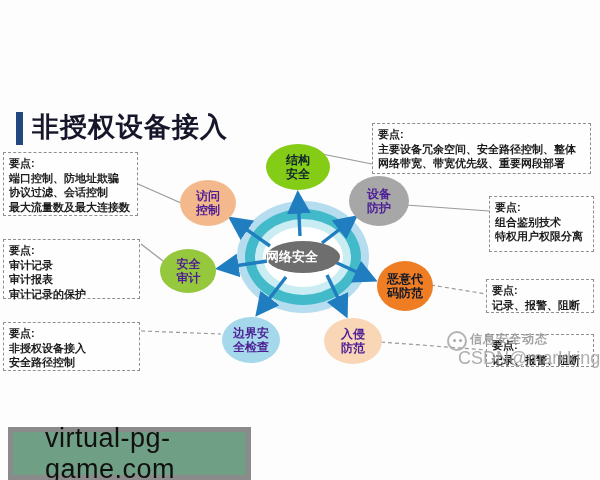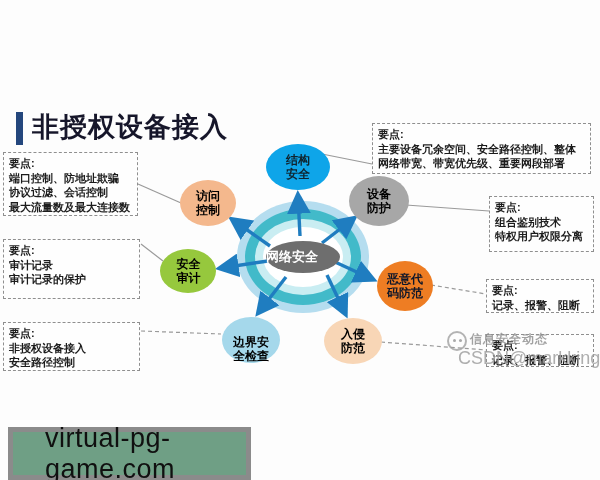--- a/index.html
+++ b/index.html
@@ -25,29 +25,29 @@
   .ring{position:absolute;border-radius:50%;}
   #ring-outer{left:237px;top:201px;width:132px;height:112px;background:#b5ddef;}
   #ring-teal {left:245px;top:209px;width:116px;height:96px;background:#42bac9;}
   #ring-cyan {left:255px;top:219px;width:96px;height:76px;background:#c9edf2;}
   #ring-white{left:263px;top:227px;width:80px;height:60px;background:#ffffff;}
   #hub{position:absolute;left:266px;top:241px;width:74px;height:32px;background:#6e6e6e;border-radius:50%;
        display:flex;align-items:center;color:#ffffff;font-size:13px;font-weight:bold;white-space:nowrap;}
 
   
   .node{position:absolute;border-radius:50%;display:flex;align-items:center;justify-content:center;text-align:center;}
-  .nlabel{font-weight:bold;font-size:12px;line-height:1.18;color:#000000;}
+  .nlabel{font-weight:bold;font-size:12px;line-height:1.18;color:#4c1d95;}
   #n-access   {left:180px;top:180px;width:56px;height:46px;background:#f4b88d;}
-  #n-struct   {left:266px;top:144px;width:64px;height:46px;background:#0ea5e9;}
+  #n-struct   {left:266px;top:144px;width:64px;height:46px;background:#84cc16;}
   #n-struct .nlabel{color:#10242e;}
   #n-equip    {left:349px;top:176px;width:60px;height:50px;background:#a7a7a7;}
   #n-malicious{left:377px;top:261px;width:56px;height:50px;background:#ee7d23;}
   #n-malicious .nlabel{color:#0f172a;}
   #n-intrusion{left:324px;top:318px;width:58px;height:46px;background:#f8d6b6;}
-  #n-boundary {left:222px;top:317px;width:58px;height:46px;background:#a5d8eb;align-items:flex-end;}
+  #n-boundary {left:222px;top:317px;width:58px;height:46px;background:#a5d8eb;}
   #n-audit    {left:160px;top:249px;width:56px;height:44px;background:#96c83d;text-align:right;}
   .w2{width:2.1em;} .w3{width:3.1em;}
 
   
   #overlay{position:absolute;left:0;top:0;width:600px;height:480px;pointer-events:none;}
 
   
   #wm-logo{position:absolute;left:447px;top:331px;width:20px;height:20px;border:2px solid rgba(160,160,160,0.8);
            border-radius:50%;box-sizing:border-box;}
   #wm-logo:after{content:"";position:absolute;left:4px;top:6px;width:3px;height:3px;border-radius:50%;
@@ -130,20 +130,21 @@
 
   <div class="kbox" id="lbox1">
     <div>要点:</div>
     <div>端口控制、防地址欺骗</div>
     <div>协议过滤、会话控制</div>
     <div>最大流量数及最大连接数</div>
   </div>
   <div class="kbox" id="lbox2">
     <div>要点:</div>
     <div>审计记录</div>
+    <div>审计报表</div>
     <div>审计记录的保护</div>
   </div>
   <div class="kbox" id="lbox3">
     <div>要点:</div>
     <div>非授权设备接入</div>
     <div>安全路径控制</div>
   </div>
 
   <div class="kbox" id="rbox1">
     <div>要点:</div>

